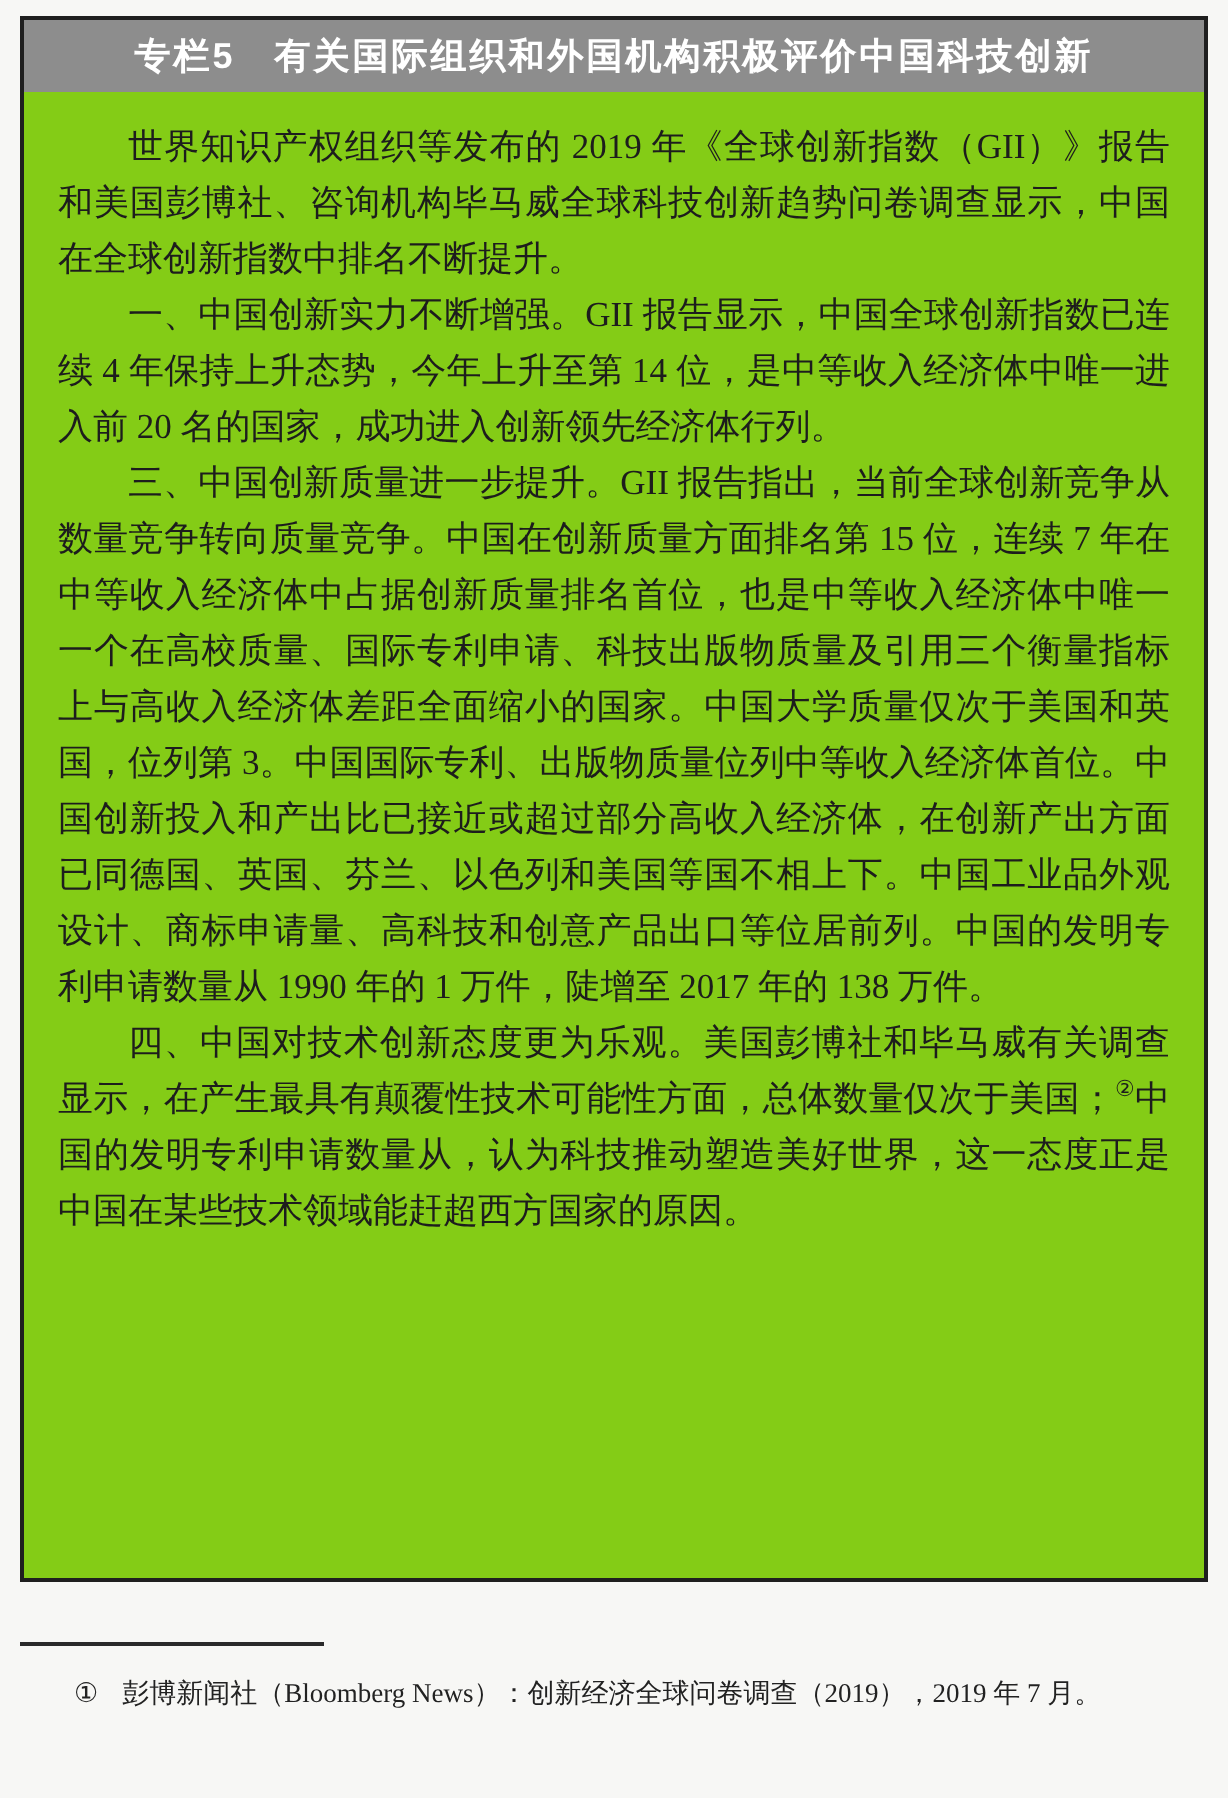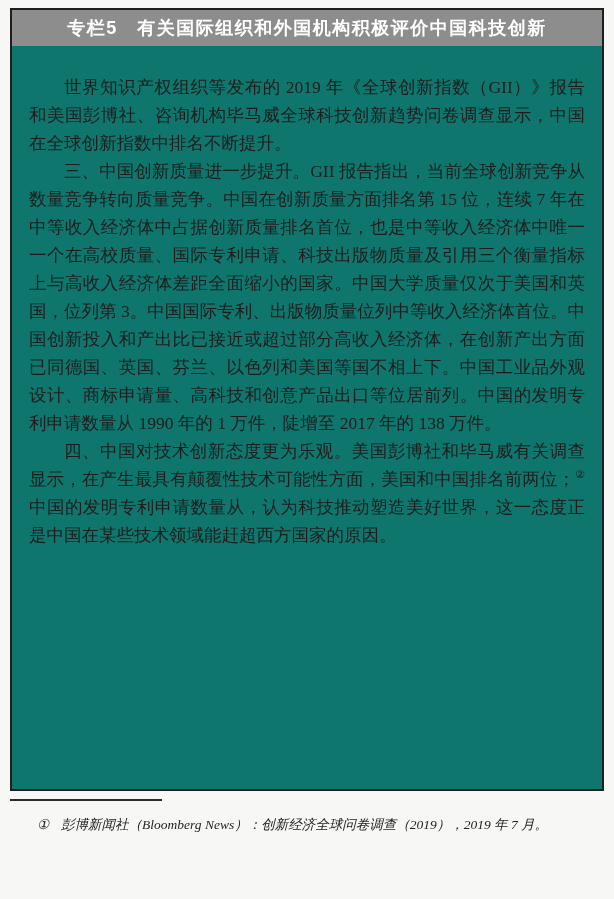--- a/index.html
+++ b/index.html
@@ -11,58 +11,56 @@
     position:relative;
     overflow:hidden;
   }
   .page { position:relative; width:614px; height:899px; }
 
   .column-box {
     position:absolute;
     left:10px; top:8px;
     width:594px; height:783px;
     border:2px solid #1f1f1f;
-    background:#0f766e;
+    background:#84cc16;
   }
   .column-title-bar {
     height:36px;
     background:#8d8d8d;
     display:flex; align-items:center; justify-content:center;
   }
   .column-title {
     font-family:"Liberation Sans","DejaVu Sans",sans-serif;
     font-weight:bold;
     font-size:18px;
     color:#ffffff;
     letter-spacing:1.5px;
     white-space:nowrap;
   }
   .column-body {
     padding:13px 17px 0 17px;
     font-size:17.5px;
     line-height:28px;
     text-align:justify;
     text-justify:inter-ideograph;
-    margin-top:14px;
   }
   .column-body p {
     text-indent:2em;
     margin:0;
   }
   sup.fnref {
     font-size:11px;
     line-height:0;
     vertical-align:super;
   }
 
   .footnotes {
     position:absolute;
-    left:10px; top:799px;
+    left:10px; top:821px;
     width:594px;
-    font-style:italic;
   }
   .footnote-divider {
     width:152px;
     border-top:2px solid #2a2a2a;
     margin-bottom:13px;
   }
   .footnote-item {
     font-size:13.5px;
     line-height:21px;
     text-indent:2em;
@@ -80,25 +78,26 @@
   <div class="column-box">
 
     <div class="column-title-bar">
       <span class="column-title">专栏5　有关国际组织和外国机构积极评价中国科技创新</span>
     </div>
 
     <div class="column-body">
 
       <p><span>世界知识产权组织等发布的 2019 年《全球创新指数（GII）》报告和美国彭博社、咨询机构毕马威全球科技创新趋势问卷调查显示，中国在全球创新指数中排名不断提升。</span><sup class="fnref"></sup><span></span></p>
 
+      <p><span>一、中国创新实力不断增强。GII 报告显示，中国全球创新指数已连续 4 年保持上升态势，今年上升至第 14 位，是中等收入经济体中唯一进入前 20 名的国家，成功进入创新领先经济体行列。</span><sup class="fnref"></sup><span></span></p>
 
 
       <p><span>三、中国创新质量进一步提升。GII 报告指出，当前全球创新竞争从数量竞争转向质量竞争。中国在创新质量方面排名第 15 位，连续 7 年在中等收入经济体中占据创新质量排名首位，也是中等收入经济体中唯一一个在高校质量、国际专利申请、科技出版物质量及引用三个衡量指标上与高收入经济体差距全面缩小的国家。中国大学质量仅次于美国和英国，位列第 3。中国国际专利、出版物质量位列中等收入经济体首位。中国创新投入和产出比已接近或超过部分高收入经济体，在创新产出方面已同德国、英国、芬兰、以色列和美国等国不相上下。中国工业品外观设计、商标申请量、高科技和创意产品出口等位居前列。中国的发明专利申请数量从 1990 年的 1 万件，陡增至 2017 年的 138 万件。</span><sup class="fnref"></sup><span></span></p>
 
-      <p><span>四、中国对技术创新态度更为乐观。美国彭博社和毕马威有关调查显示，在产生最具有颠覆性技术可能性方面，美国和中国排名前两位；</span><sup class="fnref">②</sup><span>中国的发明专利申请数量从，认为科技推动塑造美好世界，这一态度正是中国在某些技术领域能赶超西方国家的原因。</span></p>
+      <p><span>四、中国对技术创新态度更为乐观。美国彭博社和毕马威有关调查显示，在产生最具有颠覆性技术可能性方面，总体数量仅次于美国；</span><sup class="fnref">②</sup><span>中国的发明专利申请数量从，认为科技推动塑造美好世界，这一态度正是中国在某些技术领域能赶超西方国家的原因。</span></p>
 
     </div>
   </div>
 
   <div class="footnotes">
     <div class="footnote-divider"></div>
 
     <p class="footnote-item"><span class="fn-marker">①</span><span>彭博新闻社（Bloomberg News）：创新经济全球问卷调查（2019），2019 年 7 月。</span></p>
 
   </div>

